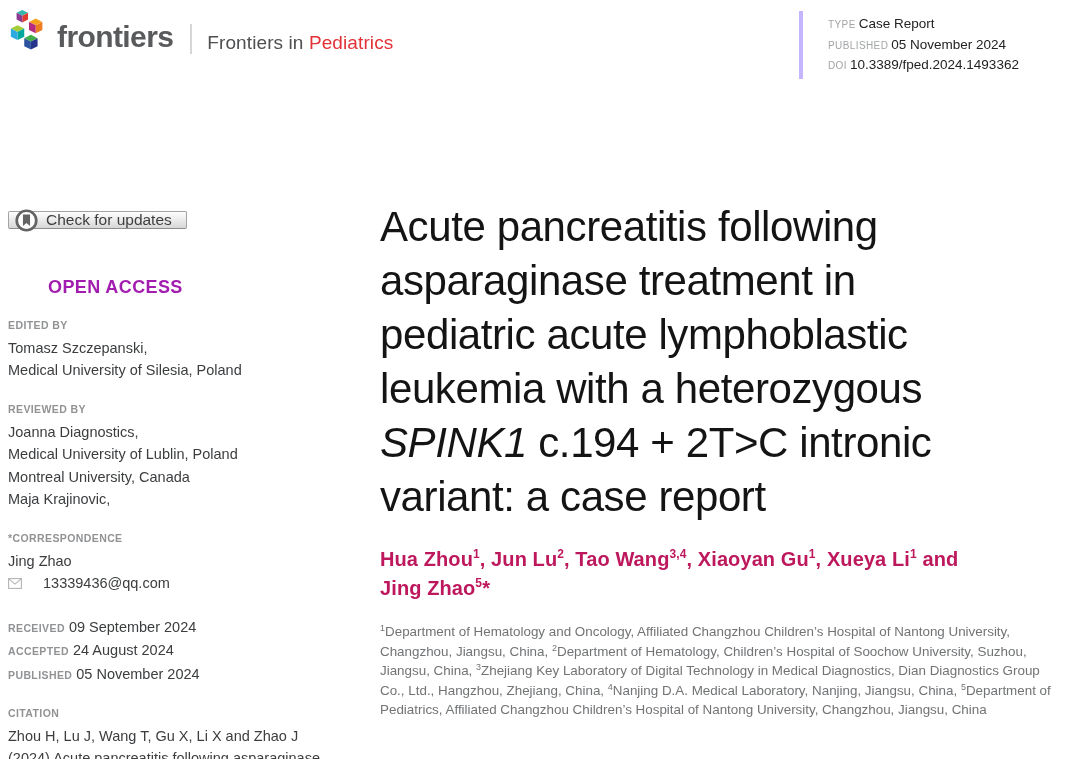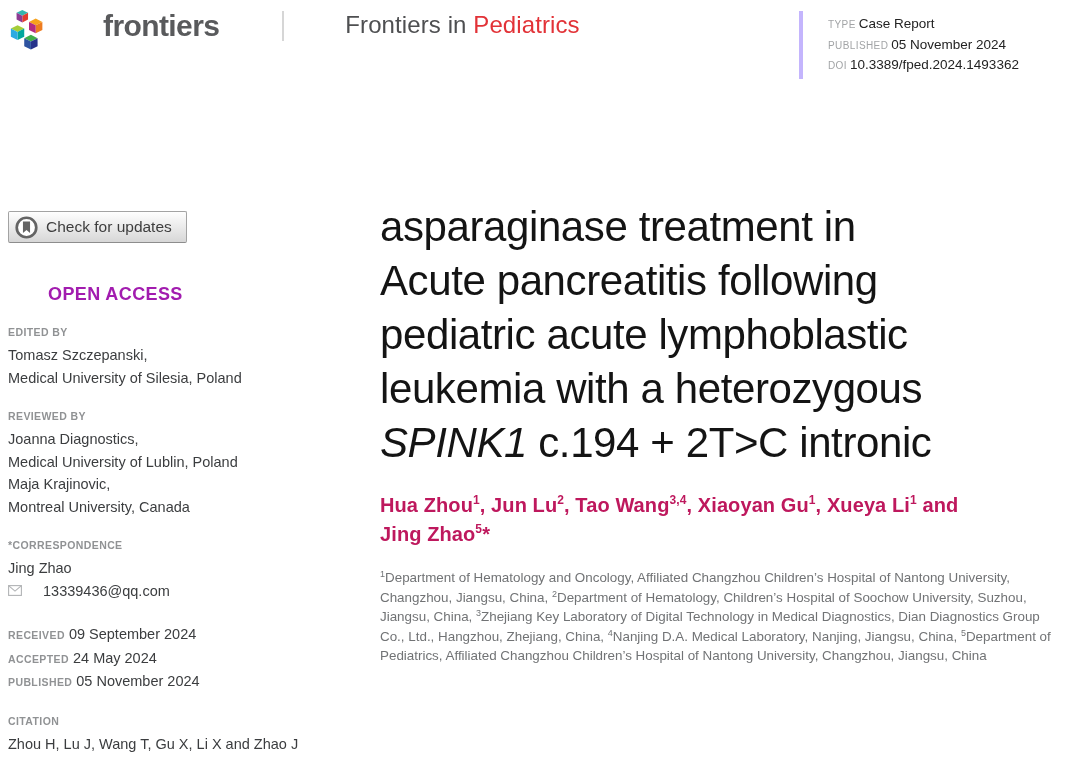--- a/index.html
+++ b/index.html
@@ -1,33 +1,33 @@
 <!DOCTYPE html>
 <html><head>
 <meta charset="utf-8">
 <style>
   html,body{margin:0;padding:0;background:#ffffff;}
   body{width:1081px;height:759px;overflow:hidden;font-family:"Liberation Sans",sans-serif;}
   .page{position:relative;width:1081px;height:759px;background:#fff;overflow:hidden;}
 
   
-  .logo-block{position:absolute;left:8px;top:7px;display:flex;align-items:flex-start;gap:46px;}
+  .logo-block{position:absolute;left:8px;top:7px;display:flex;align-items:flex-end;}
   .logo-mark{width:42px;height:47px;flex:0 0 auto;}
   .logo-word{font-size:30px;font-weight:700;color:#595a5c;letter-spacing:-0.6px;margin-left:7px;margin-top:2px;}
   .journal-sep{width:2px;height:30px;background:#d6d6d6;margin:4px 15px 0 17px;}
-  .journal-name{font-size:24px;color:#4e4f51;margin-top:4px;letter-spacing:0.1px;}
+  .journal-name{font-size:19px;color:#4e4f51;margin-top:4px;letter-spacing:0.1px;}
   .journal-accent{color:#e23237;}
 
   .meta-block{position:absolute;left:799px;top:11px;border-left:4px solid #c4b5fd;padding:3px 0 3px 25px;}
   .meta-row{font-size:13.5px;color:#232323;line-height:19.5px;white-space:nowrap;}
   .meta-label{font-size:10px;color:#a2a4a6;letter-spacing:0.4px;margin-right:3px;}
 
   
   .sidebar{position:absolute;left:8px;top:211px;width:334px;}
-  .btn-updates{display:inline-flex;align-items:center;gap:8px;height:32px;box-sizing:border-box;
+  .btn-updates{display:inline-flex;align-items:center;gap:8px;height:18px;box-sizing:border-box;
     padding:3px 14px 3px 6px;background:linear-gradient(#fefefe,#d7d7d7);
     border:1px solid #a3a3a3;border-bottom-color:#8d8d8d;border-radius:2px;cursor:pointer;}
   .btn-updates span{font-size:15.5px;color:#3e3e3e;}
   .cm-icon{width:23px;height:23px;}
   .open-access{margin-top:41px;font-size:18px;font-weight:700;color:#a21caf;letter-spacing:0.4px;margin-left:40px;}
   .side-block{margin-top:21px;}
   .side-label{font-size:10.5px;font-weight:700;color:#909294;letter-spacing:0.4px;margin-bottom:6px;}
   .side-line{font-size:14.5px;color:#3b3d3f;line-height:22.5px;}
   .inline-label{display:inline;font-size:10.5px;font-weight:700;color:#909294;letter-spacing:0.4px;margin-right:4px;margin-top:32px;}
   .email-line{display:flex;align-items:center;gap:21px;font-size:14.5px;color:#3b3d3f;line-height:22.5px;}
@@ -93,56 +93,57 @@
     <div class="side-block">
       <div class="side-label">EDITED BY</div>
       <div class="side-line">Tomasz Szczepanski,</div>
       <div class="side-line">Medical University of Silesia, Poland</div>
     </div>
 
     <div class="side-block">
       <div class="side-label">REVIEWED BY</div>
       <div class="side-line">Joanna Diagnostics,</div>
       <div class="side-line">Medical University of Lublin, Poland</div>
+      <div class="side-line">Montreal University, Canada</div>
       <div class="side-line">Maja Krajinovic,</div>
-      <div class="side-line">Montreal University, Canada</div>
     </div>
 
     <div class="side-block">
       <div class="side-label">*CORRESPONDENCE</div>
       <div class="side-line">Jing Zhao</div>
       <div class="email-line">
         <svg width="14" height="11" viewBox="0 0 14 11">
           <rect x="0.6" y="0.6" width="12.8" height="9.8" fill="none" stroke="#b2b4b6" stroke-width="1.1"></rect>
           <path d="M0.6 0.6 L7 6.1 L13.4 0.6" fill="none" stroke="#b2b4b6" stroke-width="1.1"></path>
         </svg>
         <a href="#">13339436@qq.com</a>
       </div>
     </div>
 
     <div class="side-block">
       <div class="side-line"><span class="inline-label">RECEIVED</span><span>09 September 2024</span></div>
-      <div class="side-line"><span class="inline-label">ACCEPTED</span><span>24 May 2024</span></div>
+      <div class="side-line"><span class="inline-label">ACCEPTED</span><span>24 August 2024</span></div>
       <div class="side-line"><span class="inline-label">PUBLISHED</span><span>05 November 2024</span></div>
     </div>
 
     <div class="side-block">
       <div class="side-label">CITATION</div>
       <div class="citation-text">Zhou H, Lu J, Wang T, Gu X, Li X and Zhao J (2024) Acute pancreatitis following asparaginase treatment in pediatric acute lymphoblastic leukemia with a heterozygous</div>
     </div>
 
   </div>
 
   <div class="main">
     <div class="title">
+      <div>Acute pancreatitis following</div>
       <div>asparaginase treatment in</div>
-      <div>Acute pancreatitis following</div>
       <div>pediatric acute lymphoblastic</div>
       <div>leukemia with a heterozygous</div>
       <div><span class="it">SPINK1</span><span> c.194 + 2T&gt;C intronic</span></div>
+      <div>variant: a case report</div>
     </div>
 
     <div class="authors"><span>Hua Zhou</span><sup>1</sup><span>, Jun Lu</span><sup>2</sup><span>, Tao Wang</span><sup>3,4</sup><span>, Xiaoyan Gu</span><sup>1</sup><span>, Xueya Li</span><sup>1</sup><span> and</span><br><span>Jing Zhao</span><sup>5</sup><span>*</span></div>
 
     <div class="affiliations"><sup>1</sup><span>Department of Hematology and Oncology, Affiliated Changzhou Children’s Hospital of Nantong University, Changzhou, Jiangsu, China, </span><sup>2</sup><span>Department of Hematology, Children’s Hospital of Soochow University, Suzhou, Jiangsu, China, </span><sup>3</sup><span>Zhejiang Key Laboratory of Digital Technology in Medical Diagnostics, Dian Diagnostics Group Co., Ltd., Hangzhou, Zhejiang, China, </span><sup>4</sup><span>Nanjing D.A. Medical Laboratory, Nanjing, Jiangsu, China, </span><sup>5</sup><span>Department of Pediatrics, Affiliated Changzhou Children’s Hospital of Nantong University, Changzhou, Jiangsu, China</span></div>
   </div>
 
 </div>
 
 </body></html>

